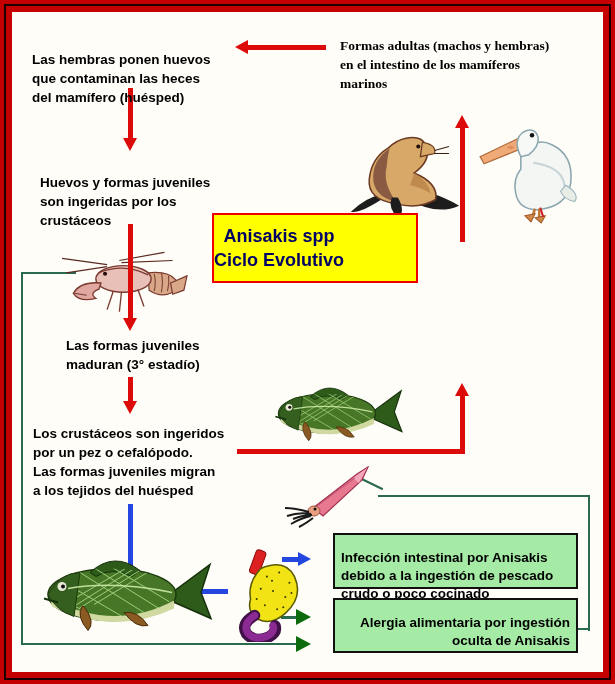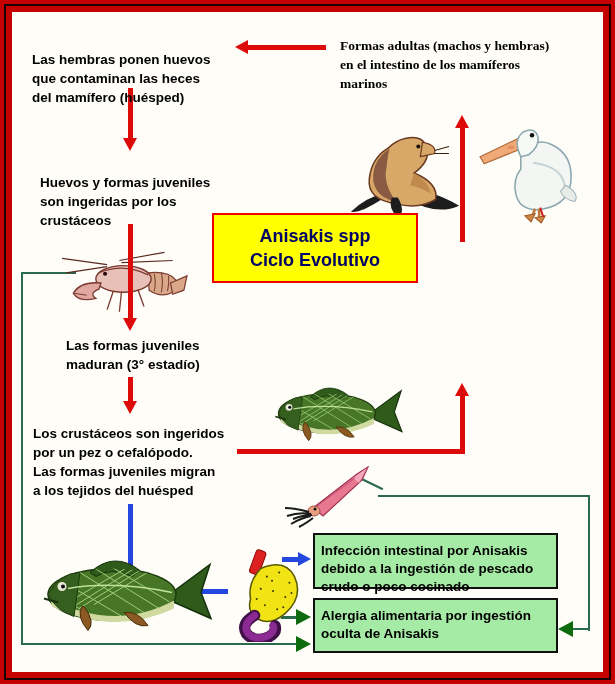--- a/index.html
+++ b/index.html
@@ -6,28 +6,28 @@
   .stage{position:relative;width:615px;height:684px;background:#c40000;margin:0 auto;
          font-family:"Liberation Sans", sans-serif;overflow:hidden;}
   .frame-pin{position:absolute;inset:4px;border:2px solid #1a0000;z-index:0;}
   .canvas{position:absolute;inset:12px;background:#fffdf8;z-index:1;}
 
   .lbl{position:absolute;z-index:6;font-weight:bold;font-size:13.5px;line-height:19px;
        color:#000;white-space:pre-line;}
 
   .titlebox{position:absolute;left:212px;top:213px;width:202px;height:66px;z-index:6;
             background:#ffff00;border:2px solid #ee0000;display:flex;align-items:center;
-            justify-content:center;text-align:center;}
+            justify-content:flex-start;text-align:center;}
   .titlebox .t{font-weight:bold;font-size:18px;line-height:24px;color:#000066;white-space:pre-line;}
 
   .callout{position:absolute;z-index:6;background:#a5eba5;border:2px solid #111;
            font-weight:bold;font-size:13.5px;line-height:18px;color:#000;
-           padding:7px 6px;white-space:pre-line;box-sizing:border-box;}
+           padding:14px 6px;white-space:pre-line;box-sizing:border-box;margin-left:20px;}
   .callout.c1{left:313px;top:533px;width:245px;height:56px;}
-  .callout.c2{left:313px;top:598px;width:245px;height:55px;}
+  .callout.c2{left:313px;top:598px;width:245px;height:55px;text-align:right;}
 
   .ln{position:absolute;z-index:2;}
   .red{background:#dd0a0a;}
   .blue{background:#2447e0;}
   .green{background:#2a6b4d;}
   .tri{position:absolute;width:0;height:0;z-index:3;}
   .img{position:absolute;z-index:4;}
   .hi{z-index:5;}
 </style>
 </head>

